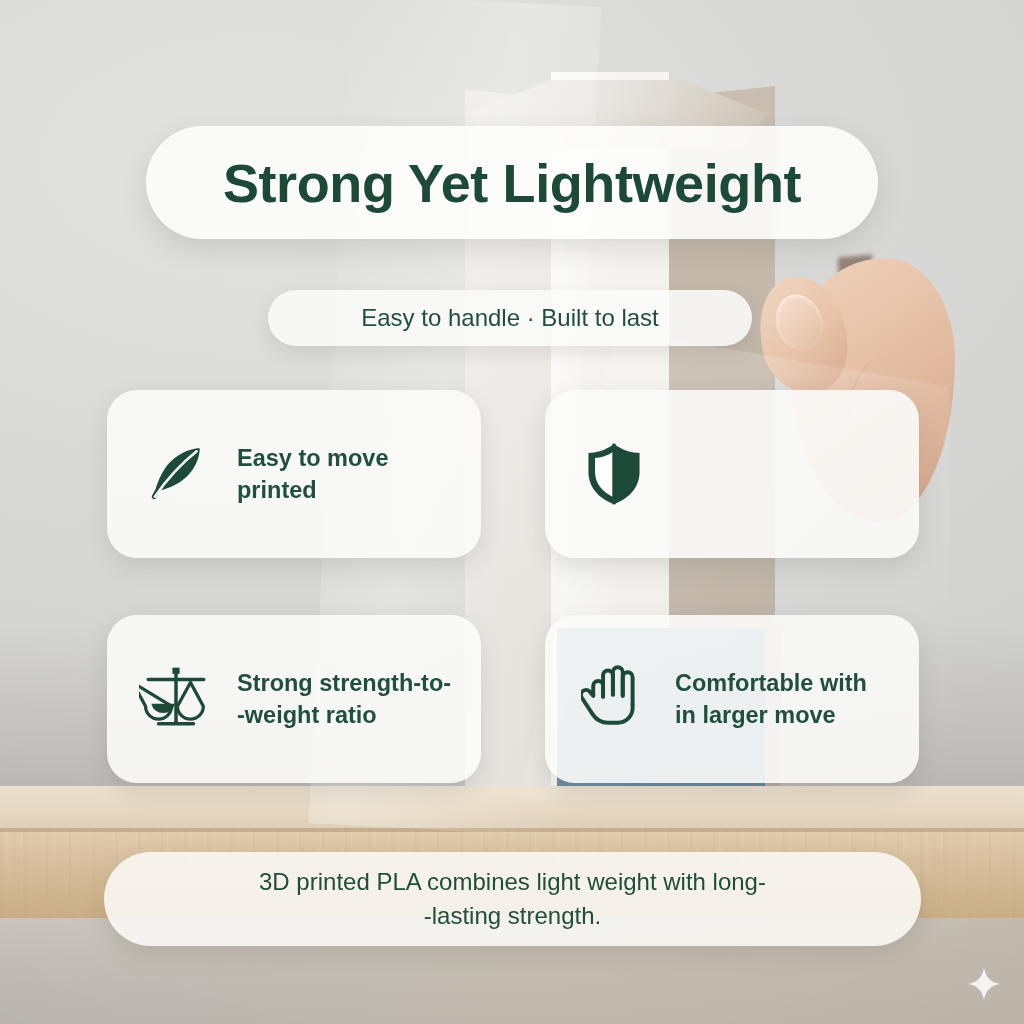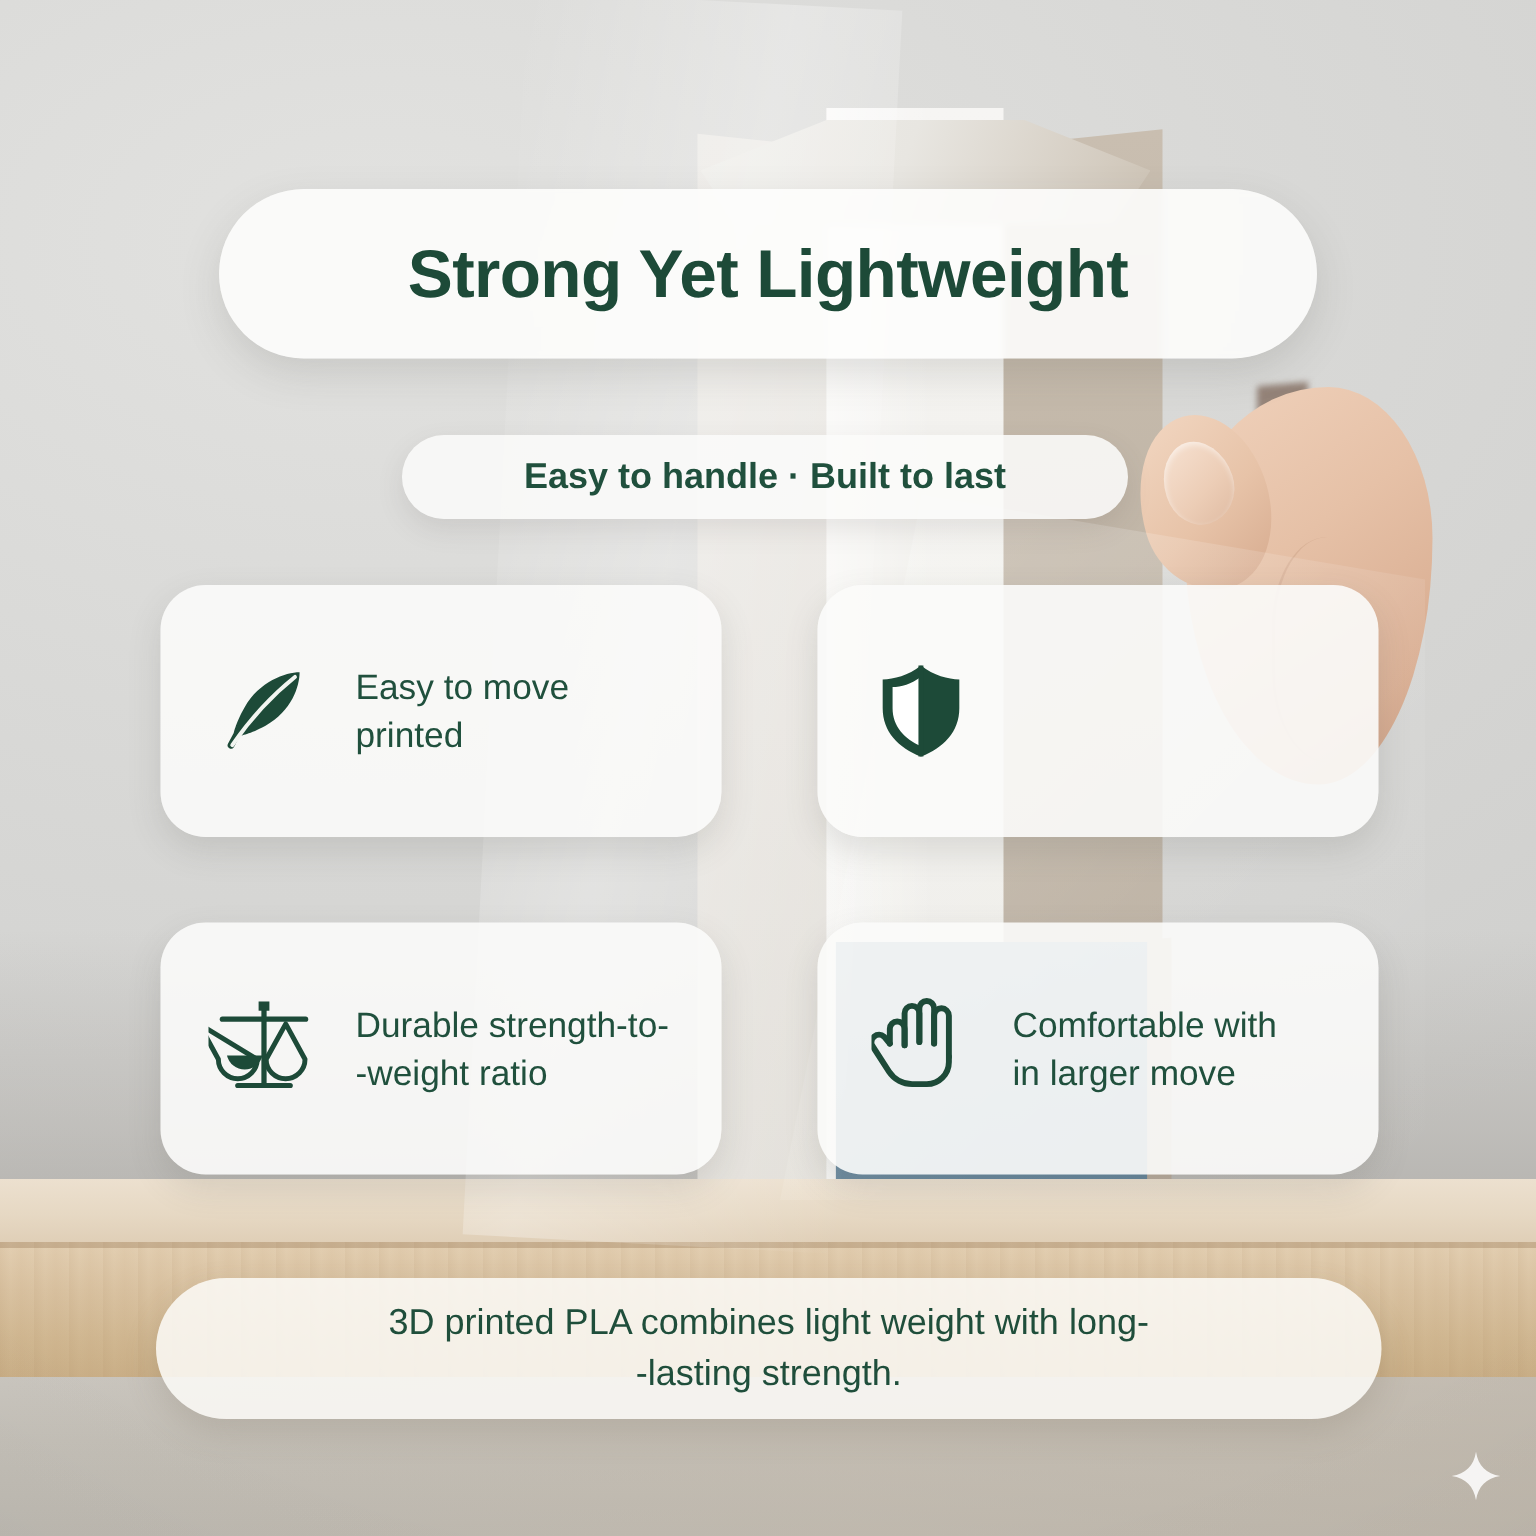--- a/index.html
+++ b/index.html
@@ -188,39 +188,39 @@
     left: 146px; top: 126px;
     width: 732px; height: 113px;
     border-radius: 57px;
     background: rgba(253,253,252,0.90);
     box-shadow: 0 10px 26px rgba(90,88,84,0.17);
     display: flex; align-items: center; justify-content: center;
     backdrop-filter: blur(2px);
   }
   .title-text {
     color: #1d4a38;
-    font-size: 45px;
+    font-size: 54px;
     font-weight: bold;
     letter-spacing: -0.4px;
     white-space: nowrap;
   }
 
   .sub-pill {
     position: absolute;
     left: 268px; top: 290px;
     width: 484px; height: 56px;
     border-radius: 28px;
     background: rgba(250,250,249,0.88);
     box-shadow: 0 7px 18px rgba(90,88,84,0.13);
     display: flex; align-items: center; justify-content: center;
   }
   .sub-text {
     color: #20503d;
     font-size: 24px;
-    font-weight: 700;
+    font-weight: 400;
     white-space: nowrap;
   }
 
   .cards {
     position: absolute;
     left: 107px; top: 390px;
     width: 812px; height: 400px;
     display: grid;
     grid-template-columns: 374px 374px;
     grid-template-rows: 168px 168px;
@@ -239,21 +239,21 @@
   .card-icon {
     flex: 0 0 auto;
     width: 74px; height: 74px;
     display: flex; align-items: center; justify-content: center;
   }
   .card-icon svg { display: block; }
   .card-label {
     color: #20503d;
     font-size: 23.5px;
     line-height: 1.38;
-    font-weight: 400;
+    font-weight: 700;
     max-width: 236px;
   }
 
   .footer-pill {
     position: absolute;
     left: 104px; top: 852px;
     width: 817px; height: 94px;
     border-radius: 47px;
     background: rgba(251,250,247,0.86);
     box-shadow: 0 9px 22px rgba(110,100,85,0.18);
@@ -357,21 +357,21 @@
             </g>
             <rect x="32.5" y="2.5" width="7" height="6" fill="#1d4a38"></rect>
 
             <path d="M6.5 17 L19 40 a12.6 12.6 0 0 0 25.2 0 Z" transform="translate(-12.6,0)" fill="none" stroke="#1d4a38" stroke-width="3.2" stroke-linejoin="round"></path>
             <path d="M12 37.5 a11.8 11.8 0 0 0 23 0 z" fill="#1d4a38"></path>
 
             <path d="M51.3 17 L63.8 40 a12.6 12.6 0 0 1-25.2 0 Z" transform="translate(-1.2,0)" fill="none" stroke="#1d4a38" stroke-width="3.2" stroke-linejoin="round"></path>
           </svg>
         </span>
         <div class="card-label">
-          <div>Durable strength-to-</div>
+          <div>Strong strength-to-</div>
           <div>-weight ratio</div>
         </div>
       </div>
 
       <div class="card">
         <span class="card-icon">
           <svg width="66" height="70" viewBox="0 0 60 64" aria-hidden="true">
             <g fill="none" stroke="#1d4a38" stroke-width="3.6" stroke-linecap="round" stroke-linejoin="round">
               <path d="M20 30 V10.5 a4.5 4.5 0 0 1 9 0 V28"></path>
               <path d="M29 28 V7.5 a4.5 4.5 0 0 1 9 0 V29"></path>

